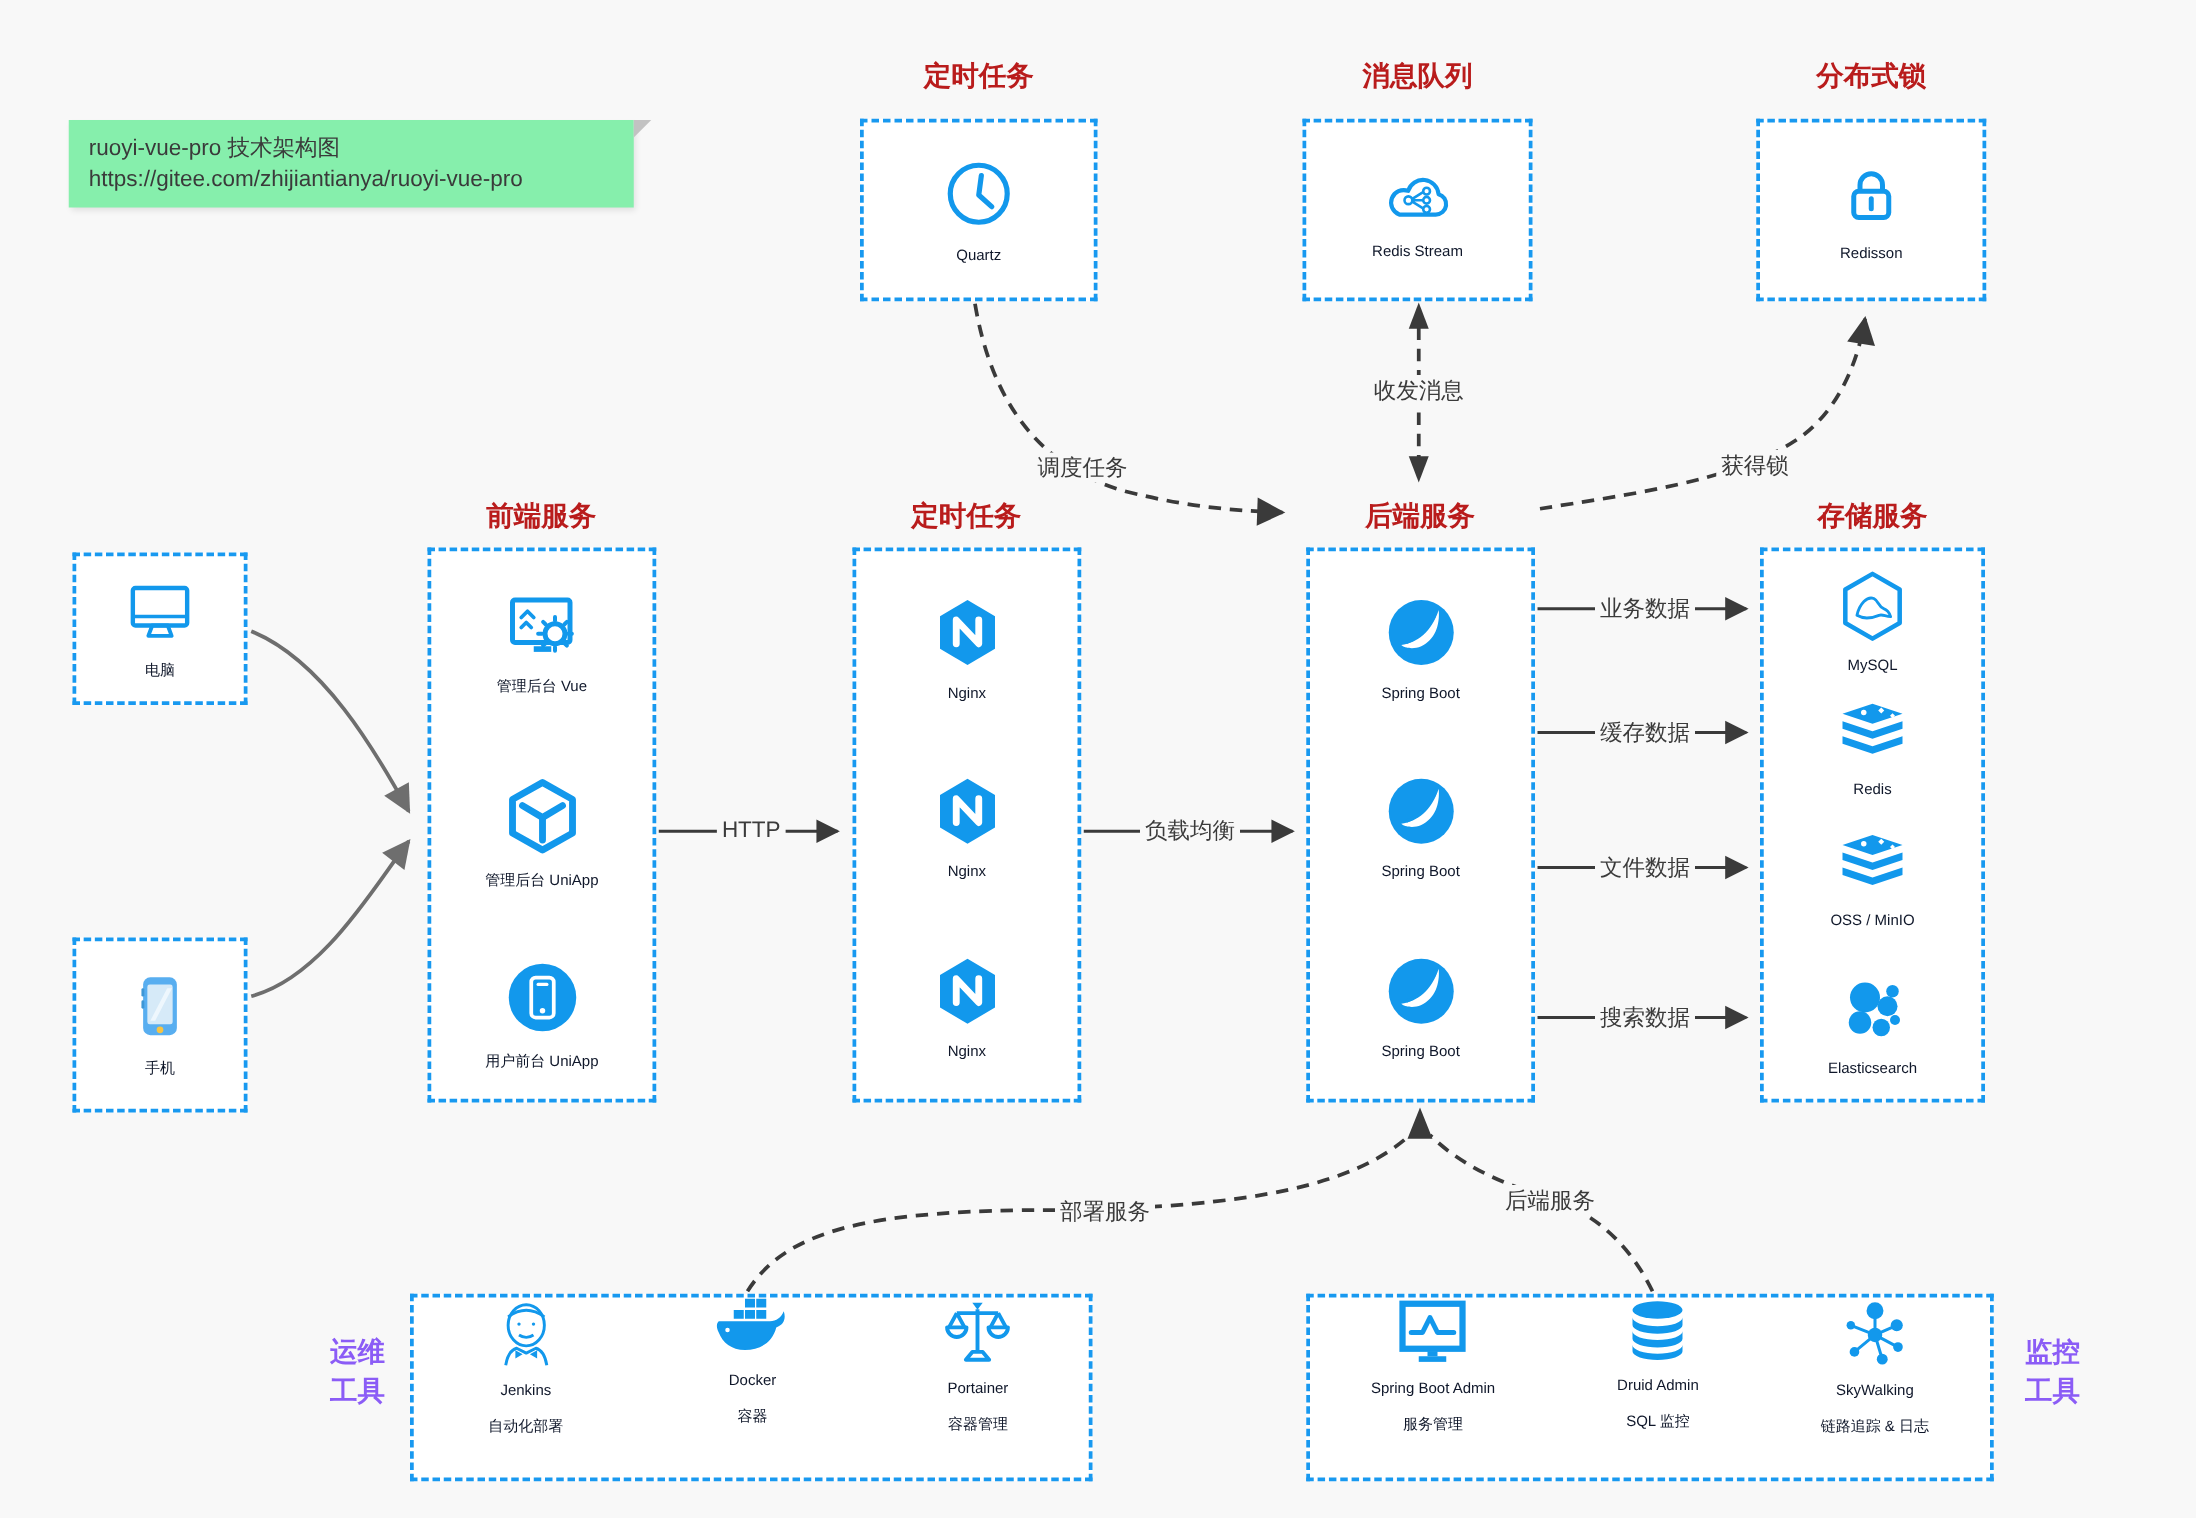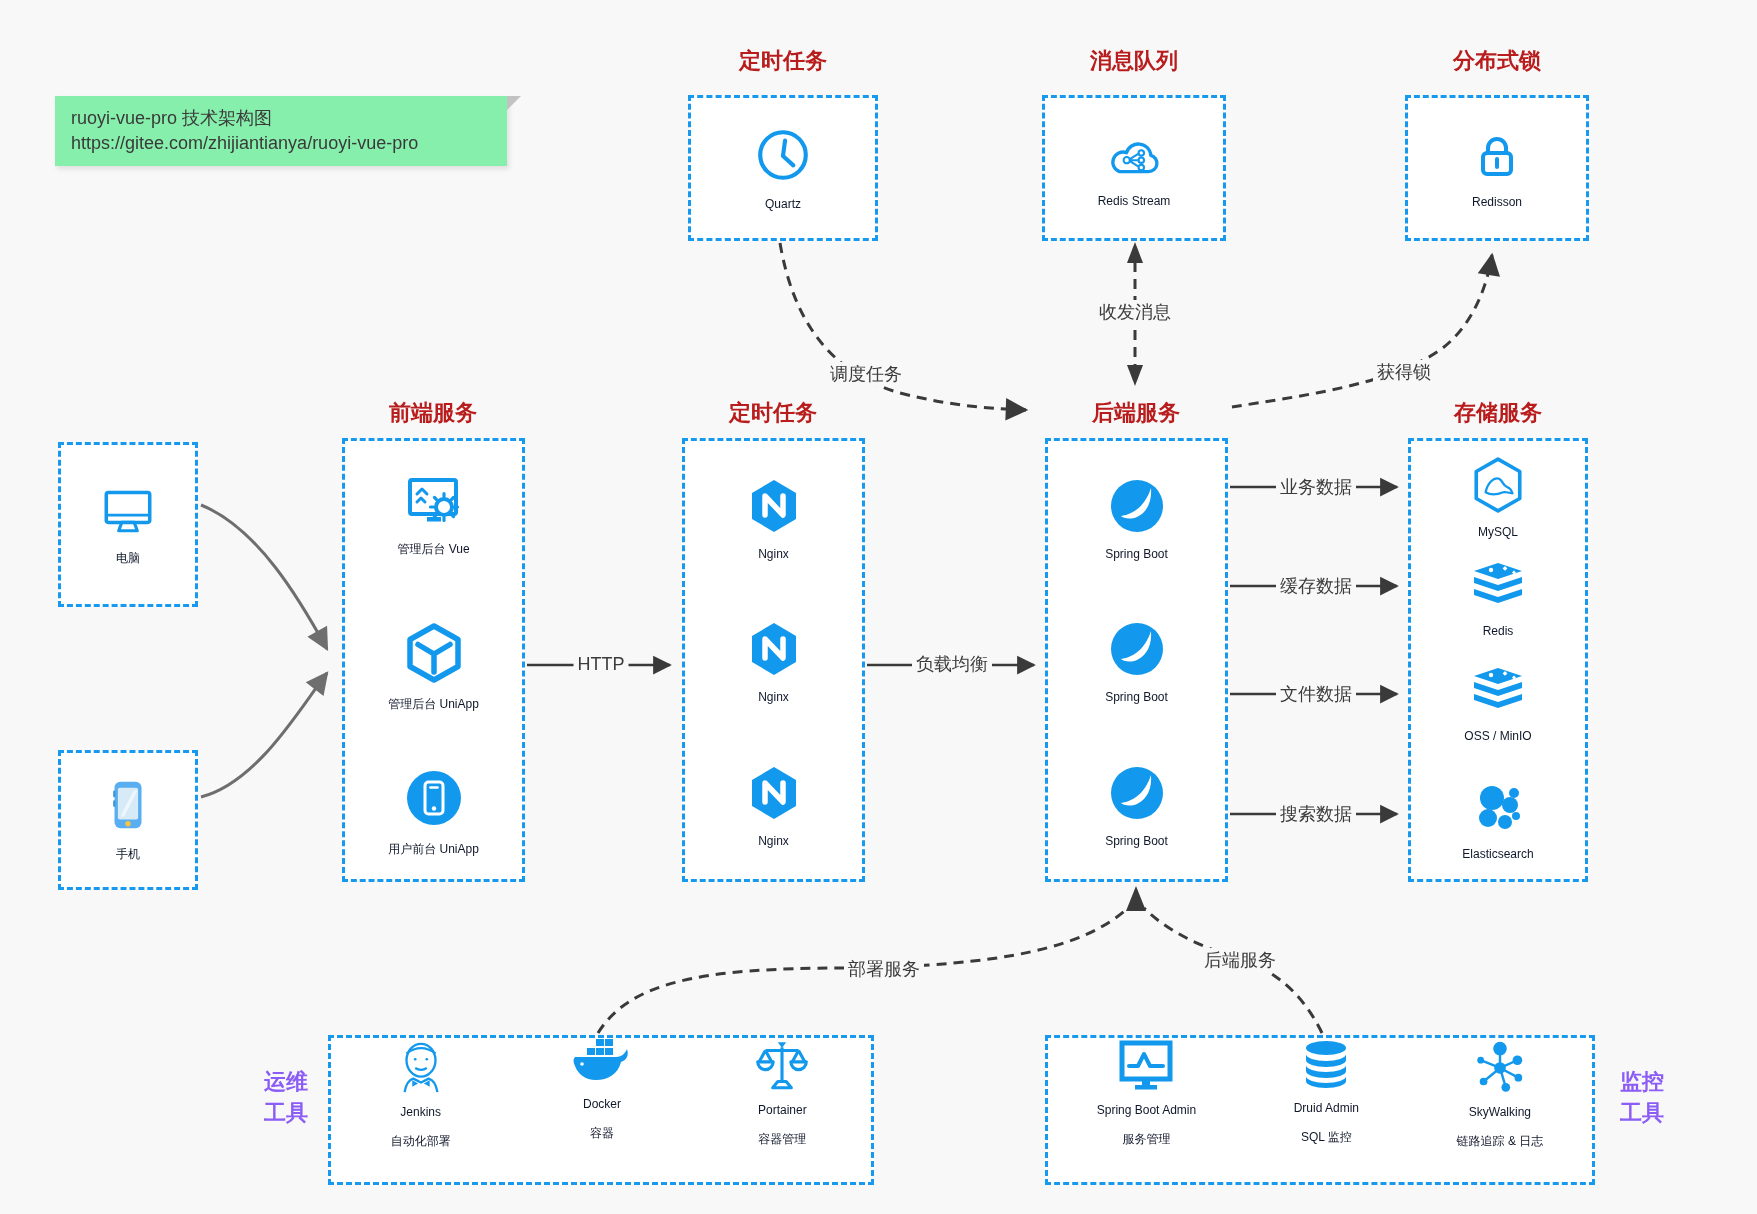--- a/index.html
+++ b/index.html
@@ -98,21 +98,21 @@
         <svg class="ic" width="56" height="54" viewBox="0 0 56 52">
             <rect x="14" y="24" width="28" height="21" rx="4" fill="none" stroke="#1298ec" stroke-width="4"></rect>
             <path d="M19 24 v-5 a9 9 0 0 1 18 0 v5" fill="none" stroke="#1298ec" stroke-width="4"></path>
             <path d="M28 30 v8" stroke="#1298ec" stroke-width="4" stroke-linecap="round"></path>
           </svg>
       </span>
       <span class="lbl">Redisson</span>
     </div>
   </div>
 
-  <div class="box" style="left:58px;top:442px;width:140px;height:165px;">
+  <div class="box" style="left:58px;top:442px;width:140px;height:122px;">
     <div class="vbox">
       <span>
         <svg class="ic" width="60" height="54" viewBox="0 0 58 52">
             <rect x="8" y="9" width="42" height="29" rx="2" fill="none" stroke="#1298ec" stroke-width="3.4"></rect>
             <path d="M8 31 h42" stroke="#1298ec" stroke-width="2.6"></path>
             <path d="M23 38 h12 l3 8 h-18 z" fill="none" stroke="#1298ec" stroke-width="3" stroke-linejoin="round"></path>
           </svg>
       </span>
       <span class="lbl">电脑</span>
     </div>

